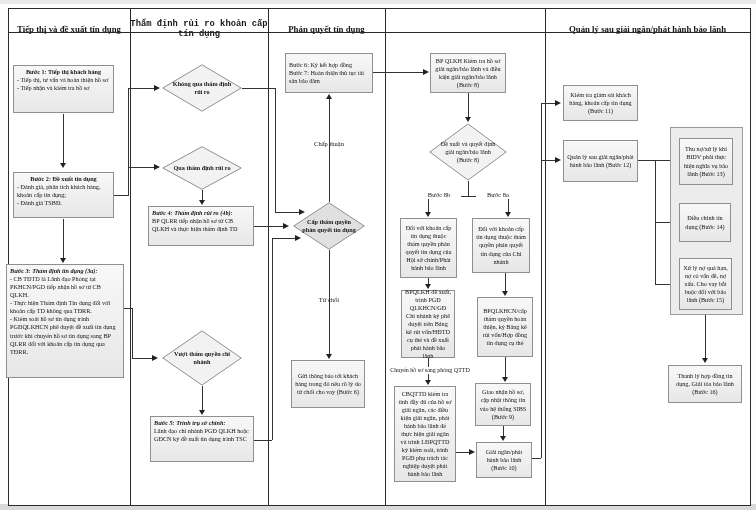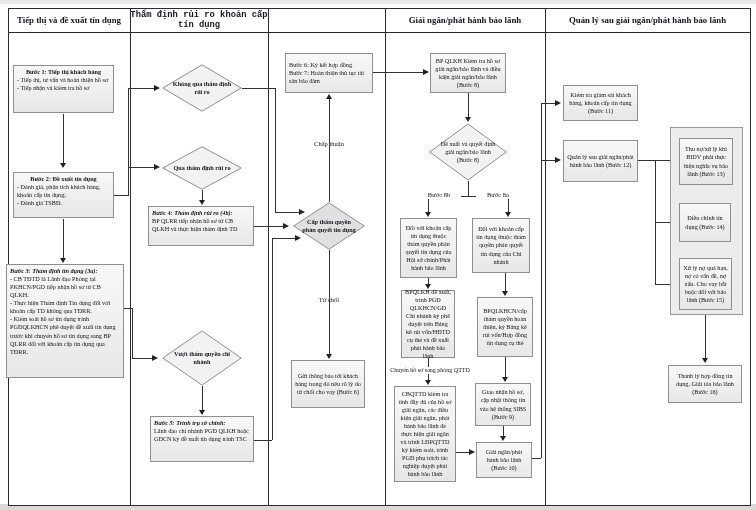--- a/index.html
+++ b/index.html
@@ -3,21 +3,21 @@
 <meta charset="utf-8">
 <style>
   html,body{margin:0;padding:0;background:#fff;}
   .page{position:relative;width:756px;height:510px;background:#fdfdfd;overflow:hidden;
         font-family:"Liberation Serif","DejaVu Serif",serif;color:#15151d;}
   .edge-top{position:absolute;left:0;top:0;width:756px;height:4px;background:#e9e9e9;}
   .edge-bottom{position:absolute;left:0;top:504px;width:756px;height:6px;background:#d9d9d9;}
   .frame{position:absolute;left:8px;top:8px;width:741px;height:496px;border:1px solid #2a2a2a;background:#fff;}
   .lane-line{position:absolute;top:8px;width:1px;height:497px;background:#2a2a2a;}
   .head-line{position:absolute;left:8px;top:32px;width:742px;height:1px;background:#2a2a2a;}
-  .lane-head{position:absolute;top:8px;height:24px;display:flex;align-items:center;justify-content:center;
+  .lane-head{position:absolute;top:17px;height:24px;display:flex;align-items:center;justify-content:center;
              font-weight:bold;font-size:8.8px;text-align:center;}
   .node{position:absolute;box-sizing:border-box;background:linear-gradient(#f8f8f8,#e7e7e7);
         border:1px solid #8f8f8f;font-size:6.2px;line-height:1.3;padding:2px 3px;
         display:flex;flex-direction:column;justify-content:center;text-align:center;}
   .node.left{text-align:left;justify-content:flex-start;}
   .nt{font-weight:bold;display:block;}
   .nti{font-weight:bold;font-style:italic;display:block;}
   .container-box{position:absolute;box-sizing:border-box;background:#ececec;border:1px solid #9a9a9a;}
   .diamond{position:absolute;}
   .diamond svg{position:absolute;left:0;top:0;width:100%;height:100%;}
@@ -42,22 +42,22 @@
   <div class="edge-top"></div>
   <div class="edge-bottom"></div>
   <div class="frame"></div>
 
   <div class="lane-head" style="left:8px;width:122px;">
       <span>Tiếp thị và đề xuất tín dụng</span>
     </div>
   <div class="lane-head" style="left:130px;width:138px;font-family:Liberation Mono, monospace;">
       <span>Thẩm định rủi ro khoản cấp tín dụng</span>
     </div>
-  <div class="lane-head" style="left:385px;width:160px;">
-      <span>Giải ngân/phát hành bảo lãnh</span>
+  <div class="lane-head" style="left:268px;width:117px;">
+      <span>Phán quyết tín dụng</span>
     </div>
   <div class="lane-head" style="left:545px;width:205px;">
       <span>Quản lý sau giải ngân/phát hành bảo lãnh</span>
     </div>
 
   <i class="lane-line" style="left:130px;"></i>
   <i class="lane-line" style="left:268px;"></i>
   <i class="lane-line" style="left:385px;"></i>
   <i class="lane-line" style="left:545px;"></i>
   <i class="head-line"></i>

